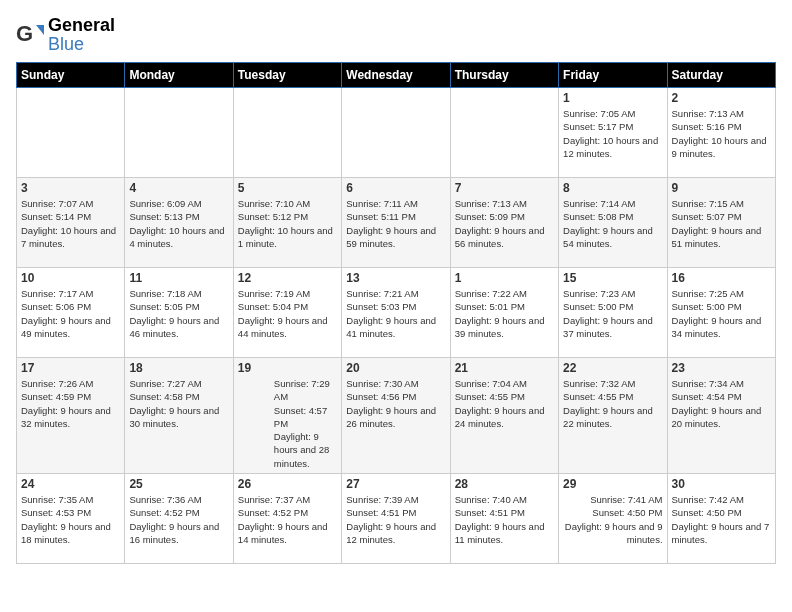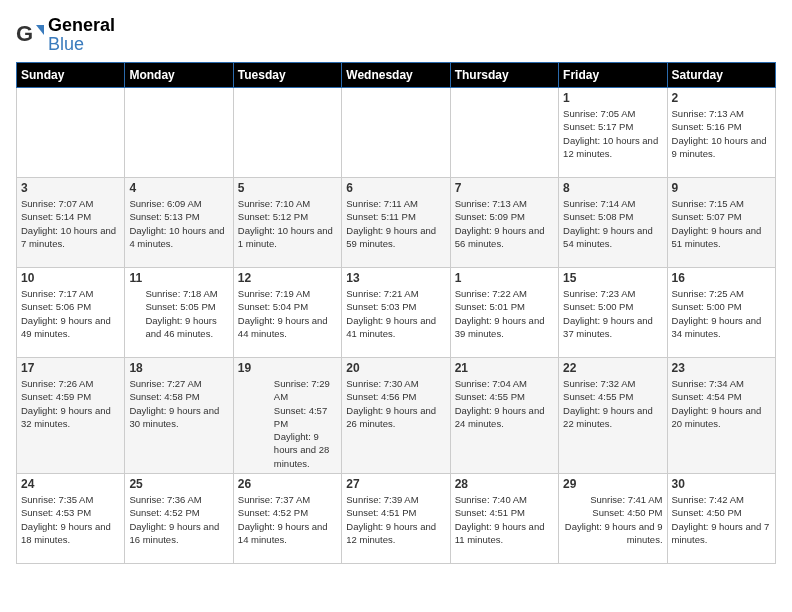--- a/index.html
+++ b/index.html
@@ -189,21 +189,21 @@
       </tr>
       <tr>
         <td>
           <span class="day-num">10</span>
           <div class="day-info" style="white-space: pre-line;">Sunrise: 7:17 AM
 Sunset: 5:06 PM
 Daylight: 9 hours and 49 minutes.</div>
         </td>
         <td>
           <span class="day-num">11</span>
-          <div class="day-info" style="white-space: pre-line; margin-left: 16px;">Sunrise: 7:18 AM
+          <div class="day-info" style="white-space: pre-line;">Sunrise: 7:18 AM
 Sunset: 5:05 PM
 Daylight: 9 hours and 46 minutes.</div>
         </td>
         <td>
           <span class="day-num">12</span>
           <div class="day-info" style="white-space: pre-line;">Sunrise: 7:19 AM
 Sunset: 5:04 PM
 Daylight: 9 hours and 44 minutes.</div>
         </td>
         <td>

